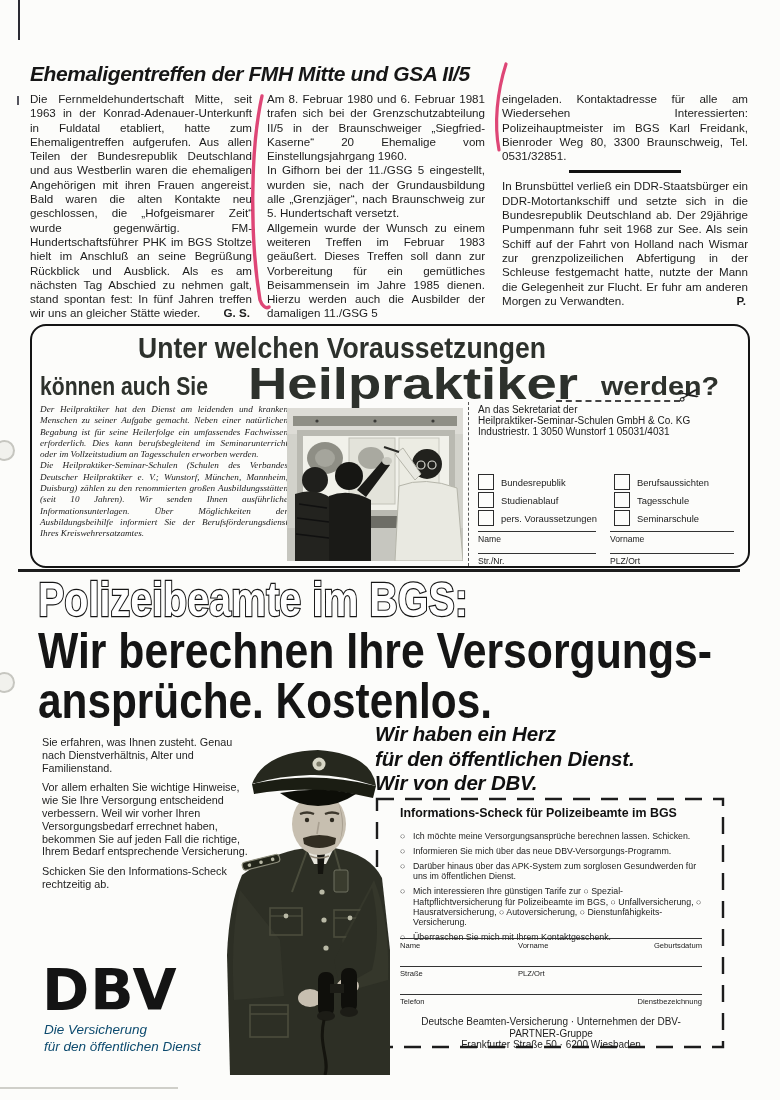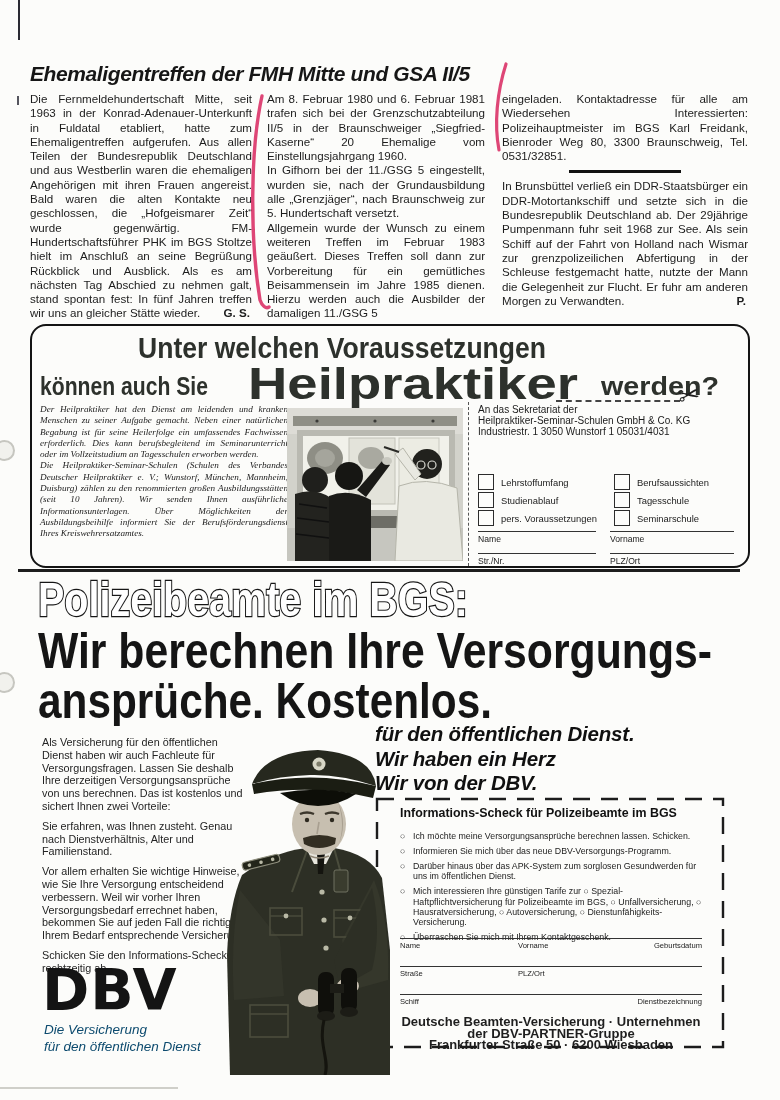--- a/index.html
+++ b/index.html
@@ -54,21 +54,21 @@
   .dbv-tag{left:44px;top:1022px;font-size:13.5px;line-height:16.5px;font-style:italic;color:#0c4a6e;}
   .dbv-claim{left:375px;top:722px;width:340px;font-size:20.5px;line-height:24.5px;font-style:italic;
              font-weight:600;color:#101010;letter-spacing:-.2px;}
   .coupon-dash{left:370px;top:792px;width:360px;height:262px;}
   .coupon-title{left:400px;top:806px;font-size:12.4px;font-weight:800;color:#111;}
   .coupon-items{left:400px;top:831px;width:312px;font-size:8.8px;line-height:10.4px;color:#222;}
   .ci-row{display:flex;margin-bottom:4.5px;}
   .ci-marker{flex:0 0 13px;}
   .form-row{left:400px;width:302px;position:absolute;}
   .fr-label{position:absolute;top:2px;font-size:7.6px;color:#222;}
-  .coupon-footer{left:398px;top:1016px;width:306px;text-align:center;font-size:13px;line-height:11.5px;color:#1e1e1e;font-weight:bold;}
+  .coupon-footer{left:398px;top:1016px;width:306px;text-align:center;font-size:10px;line-height:11.5px;color:#1e1e1e;}
 
   svg text{font-family:"Liberation Sans",sans-serif;}
 </style>
 </head>
 <body>
 
 <div class="page">
 
   <div class="abs scan-line-tl"></div>
   <div class="abs scan-tick"></div>
@@ -156,21 +156,21 @@
 
   <div class="abs heil-addr">
     <div>An das Sekretariat der</div>
     <div>Heilpraktiker-Seminar-Schulen GmbH &amp; Co. KG</div>
     <div>Industriestr. 1   3050 Wunstorf 1   05031/4031</div>
   </div>
 
   <div class="abs cbx-col" style="left:478px;top:474px;">
     <div class="cbx-row">
       <span class="cbx"></span>
-      <span class="cbx-label">Lehrstoffumfang</span>
+      <span class="cbx-label">Bundesrepublik</span>
     </div>
     <div class="cbx-row">
       <span class="cbx"></span>
       <span class="cbx-label">Studienablauf</span>
     </div>
     <div class="cbx-row">
       <span class="cbx"></span>
       <span class="cbx-label">pers. Voraussetzungen</span>
     </div>
   </div>
@@ -204,35 +204,34 @@
 
   <div class="abs big-rule"></div>
 
   <svg class="abs dbv-head-svg">
     <text x="4" y="40" font-size="48" font-weight="bold" fill="#ffffff" stroke="#161616" stroke-width="2.4" paint-order="stroke" textLength="430" lengthAdjust="spacingAndGlyphs">Polizeibeamte im BGS:</text>
     <text x="4" y="92" font-size="50" font-weight="bold" fill="#151515" textLength="674" lengthAdjust="spacingAndGlyphs">Wir berechnen Ihre Versorgungs-</text>
     <text x="4" y="142" font-size="50" font-weight="bold" fill="#151515" textLength="454" lengthAdjust="spacingAndGlyphs">ansprüche. Kostenlos.</text>
   </svg>
 
   <div class="abs dbv-left">
-    <p>Als Versicherung für den öffentlichen Dienst haben wir auch Fachleute für Versorgungsfragen. Lassen Sie deshalb Ihre derzeitigen Versorgungsansprüche von uns berechnen. Das ist kostenlos und sichert Ihnen zwei Vorteile:</p>
     <p>Sie erfahren, was Ihnen zusteht. Genau nach Dienstverhältnis, Alter und Familienstand.</p>
     <p>Vor allem erhalten Sie wichtige Hinweise, wie Sie Ihre Versorgung entscheidend verbessern. Weil wir vorher Ihren Versorgungsbedarf errechnet haben, bekommen Sie auf jeden Fall die richtige, Ihrem Bedarf entsprechende Versicherung.</p>
     <p>Schicken Sie den Informations-Scheck rechtzeitig ab.</p>
   </div>
 
   <div class="abs dbv-logo">DBV</div>
   <div class="abs dbv-tag">
     <div>Die Versicherung</div>
     <div>für den öffentlichen Dienst</div>
   </div>
 
   <div class="abs dbv-claim">
+    <div>Wir haben ein Herz</div>
     <div>für den öffentlichen Dienst.</div>
-    <div>Wir haben ein Herz</div>
     <div>Wir von der DBV.</div>
   </div>
 
   <svg class="abs coupon-dash">
     <rect x="7" y="7" width="346" height="248" fill="none" stroke="#1c1c1c" stroke-width="2.4" stroke-dasharray="17 11"></rect>
   </svg>
 
   <div class="abs coupon-title">Informations-Scheck für Polizeibeamte im BGS</div>
 
   <div class="abs coupon-items">
@@ -261,21 +260,21 @@
   <div class="form-row fline" style="top:938px;">
     <span class="fr-label" style="left:0;">Name</span>
     <span class="fr-label" style="left:118px;">Vorname</span>
     <span class="fr-label" style="right:0;">Geburtsdatum</span>
   </div>
   <div class="form-row fline" style="top:966px;">
     <span class="fr-label" style="left:0;">Straße</span>
     <span class="fr-label" style="left:118px;">PLZ/Ort</span>
   </div>
   <div class="form-row fline" style="top:994px;">
-    <span class="fr-label" style="left:0;">Schiff</span>
+    <span class="fr-label" style="left:0;">Telefon</span>
     <span class="fr-label" style="right:0;margin-left:30px;">Dienstbezeichnung</span>
   </div>
 
   <div class="abs coupon-footer">
     <div>Deutsche Beamten-Versicherung · Unternehmen der DBV-PARTNER-Gruppe</div>
     <div>Frankfurter Straße 50 · 6200 Wiesbaden</div>
   </div>
 
   <svg class="abs" style="left:222px;top:740px;width:170px;height:335px;" viewBox="0 0 170 335">
     <path d="M20,135 Q55,110 86,108 L112,108 Q148,114 160,138 L168,210 L168,335 L8,335 L5,215 Q7,165 20,135 Z" fill="#2d2f25"></path>

